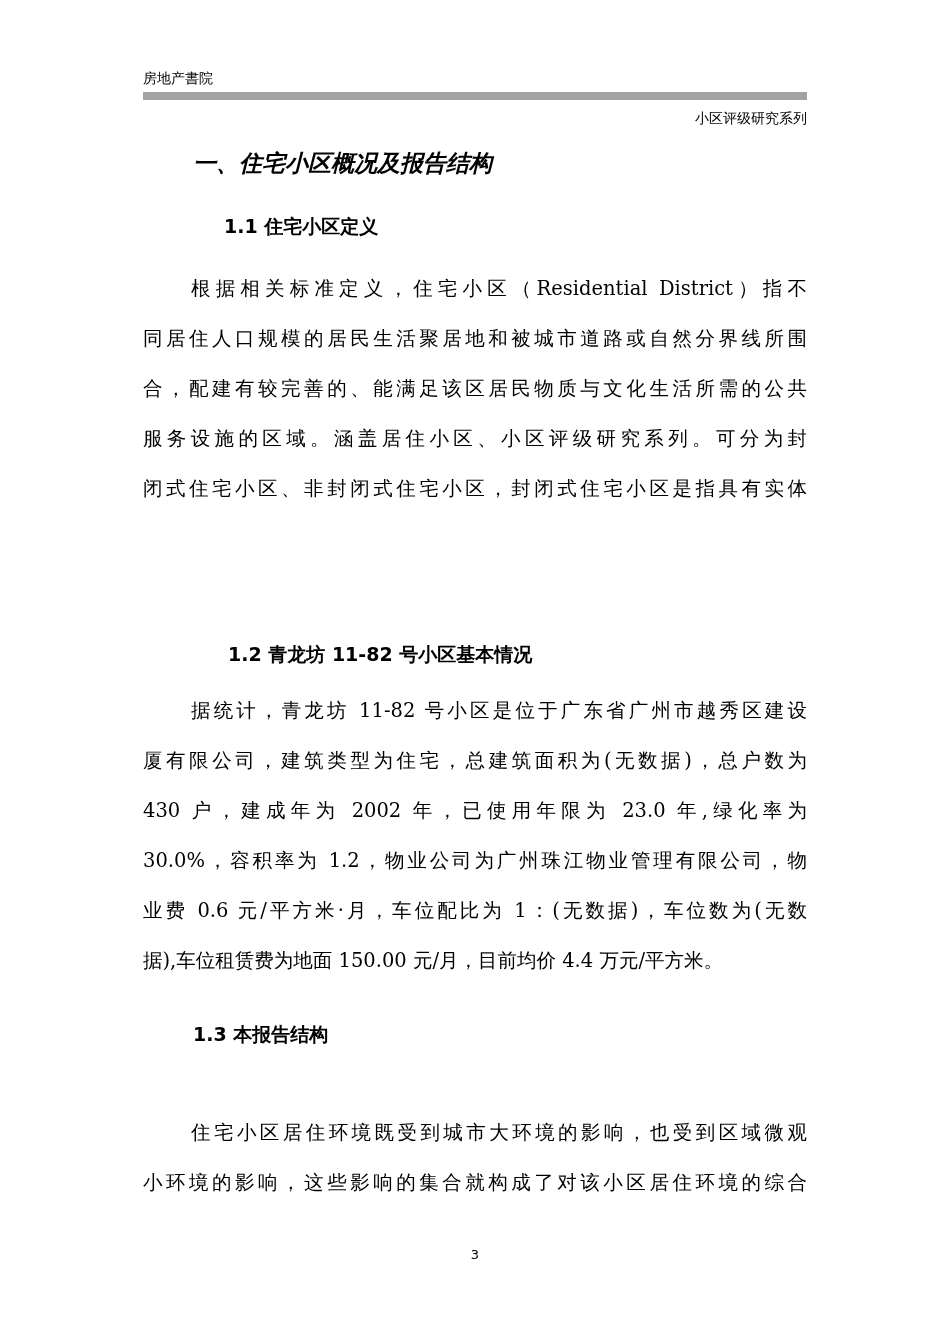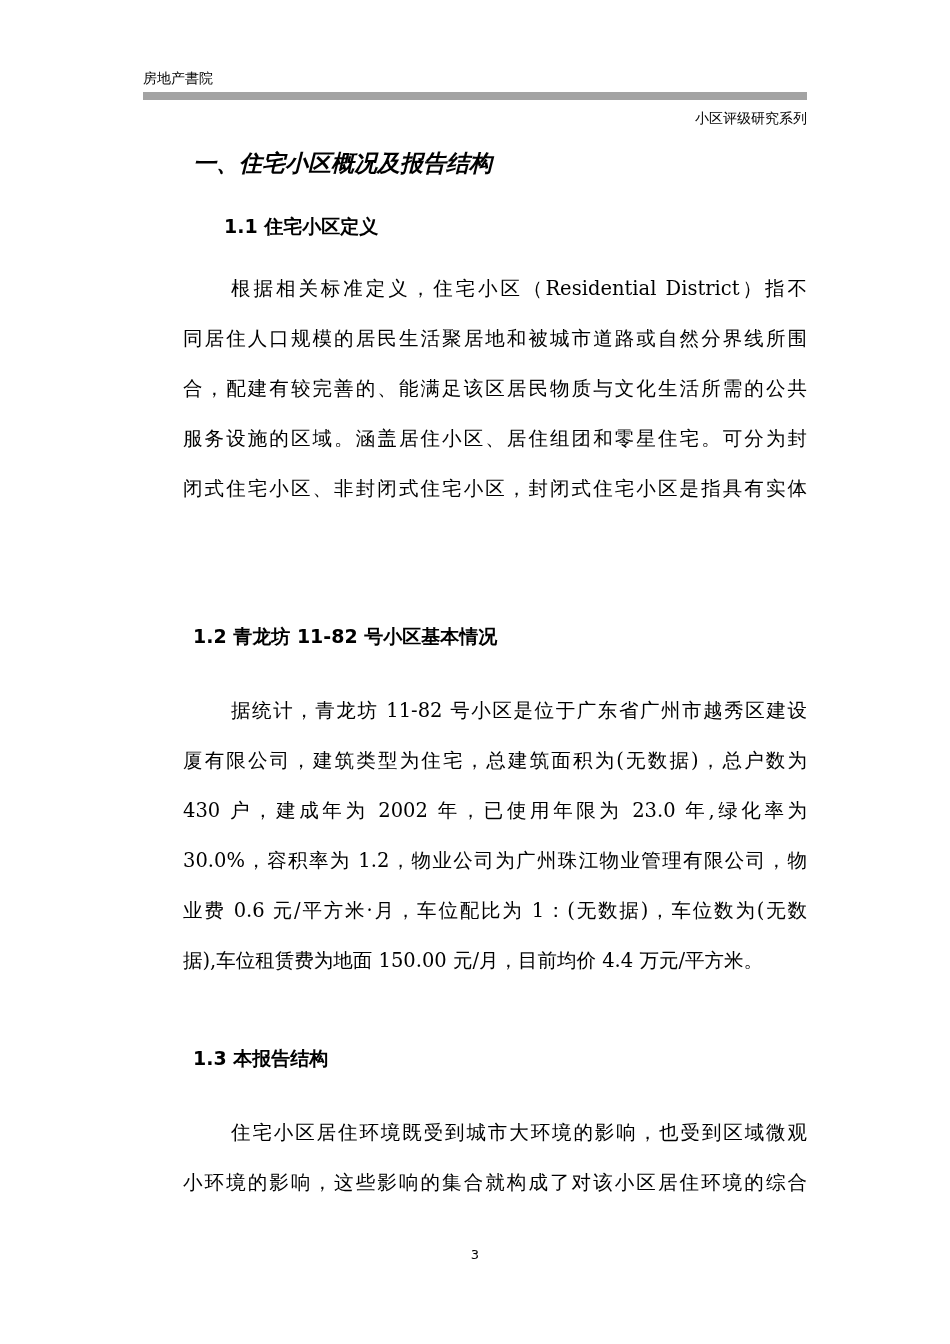--- a/index.html
+++ b/index.html
@@ -61,21 +61,20 @@
       width: 664px;
     }
     .line {
       height: 50px;
       line-height: 30px;
       font-size: 19.5px;
       white-space: nowrap;
       text-align: justify;
       text-align-last: justify;
       letter-spacing: 0px;
-      margin-left: 40px;
     }
     .line.last {
       text-align-last: left;
     }
     .line.indent {
       padding-left: 48px;
     }
     .page-number {
       position: absolute;
       left: 0;
@@ -96,35 +95,35 @@
 
 <div class="content">
 
   <div class="h1">一、住宅小区概况及报告结构</div>
 
   <div class="h2" style="top:212px;margin-left:31px;">1.1 住宅小区定义</div>
   <div class="para" style="top:274px;">
     <div class="line indent">根据相关标准定义，住宅小区（Residential District）指不</div>
     <div class="line">同居住人口规模的居民生活聚居地和被城市道路或自然分界线所围</div>
     <div class="line">合，配建有较完善的、能满足该区居民物质与文化生活所需的公共</div>
-    <div class="line">服务设施的区域。涵盖居住小区、居住组团和零星住宅。可分为封</div>
+    <div class="line">服务设施的区域。涵盖居住小区、小区评级研究系列。可分为封</div>
     <div class="line">闭式住宅小区、非封闭式住宅小区，封闭式住宅小区是指具有实体</div>
   </div>
 
-  <div class="h2" style="top:622px;">1.2 青龙坊 11-82 号小区基本情况</div>
+  <div class="h2" style="top:640px;margin-left:35px;">1.2 青龙坊 11-82 号小区基本情况</div>
   <div class="para" style="top:696px;">
     <div class="line indent">据统计，青龙坊 11-82 号小区是位于广东省广州市越秀区建设</div>
     <div class="line">厦有限公司，建筑类型为住宅，总建筑面积为(无数据)，总户数为</div>
     <div class="line">430 户，建成年为 2002 年，已使用年限为 23.0 年,绿化率为</div>
     <div class="line">30.0%，容积率为 1.2，物业公司为广州珠江物业管理有限公司，物</div>
     <div class="line">业费 0.6 元/平方米·月，车位配比为 1：(无数据)，车位数为(无数</div>
     <div class="line last">据),车位租赁费为地面 150.00 元/月，目前均价 4.4 万元/平方米。</div>
   </div>
 
-  <div class="h2" style="top:1044px;">1.3 本报告结构</div>
+  <div class="h2" style="top:1020px;">1.3 本报告结构</div>
   <div class="para" style="top:1118px;">
     <div class="line indent">住宅小区居住环境既受到城市大环境的影响，也受到区域微观</div>
     <div class="line">小环境的影响，这些影响的集合就构成了对该小区居住环境的综合</div>
   </div>
 
 </div>
 
 <div class="page-number">3</div>
 
 </body></html>

